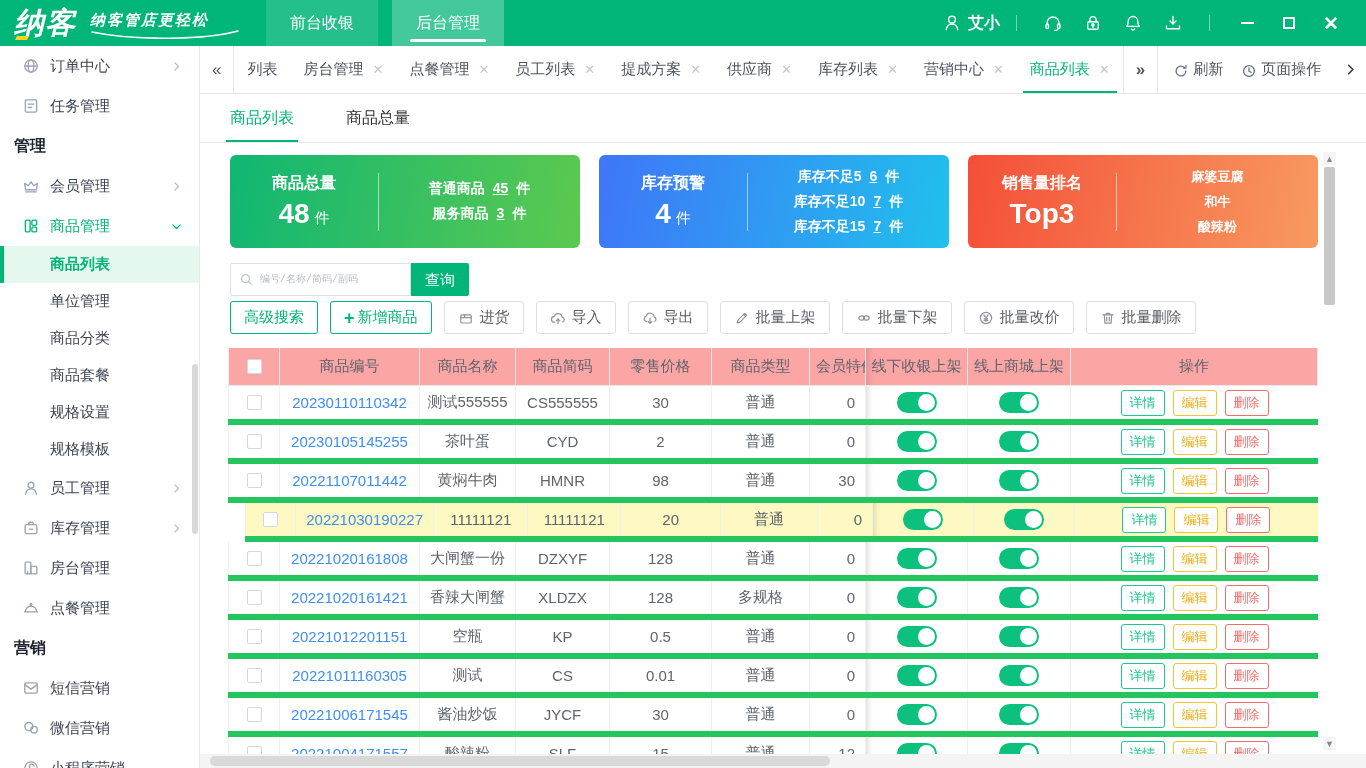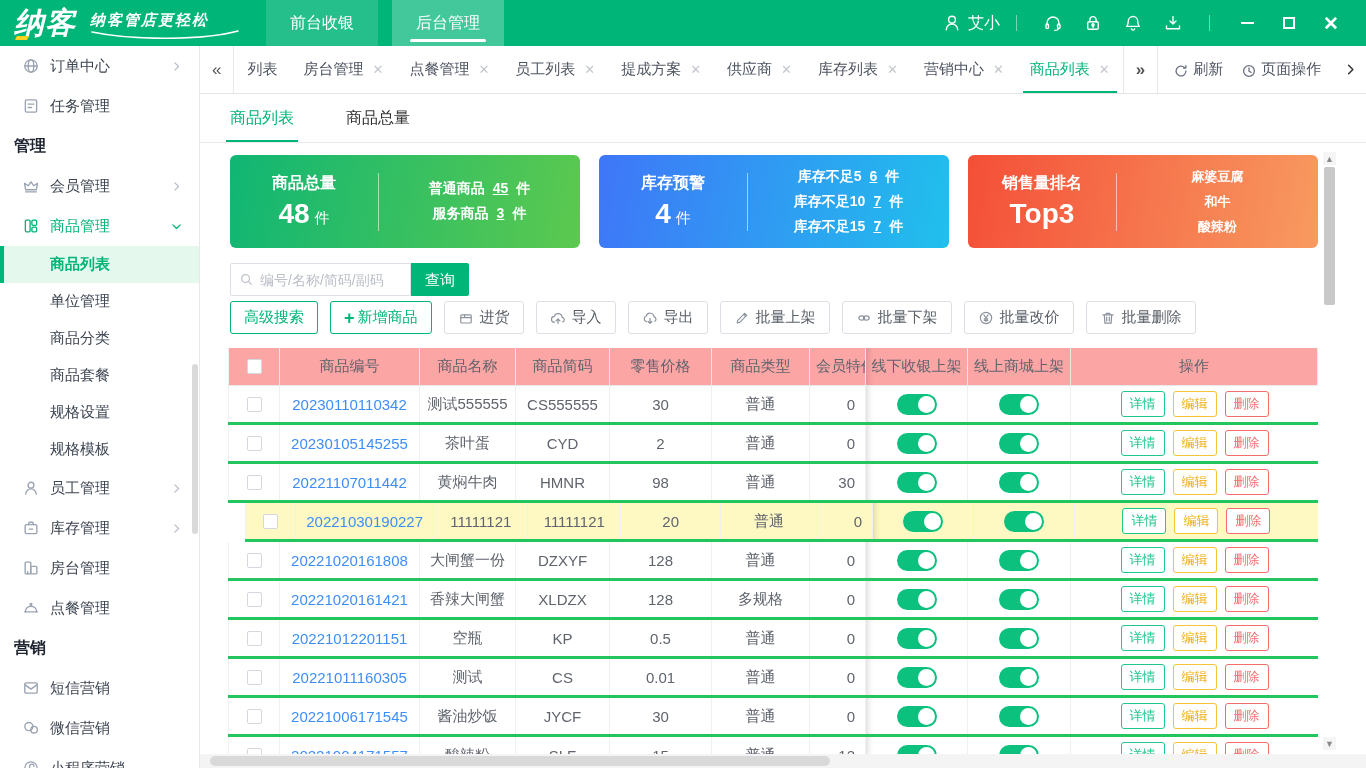--- a/index.html
+++ b/index.html
@@ -8,21 +8,21 @@
   .logo-wrap { display:flex; align-items:center; padding-left:14px; }
   .logo { font-size:30px; font-weight:bold; font-style:italic; letter-spacing:1px; position:relative; }
   .logo::after { content:""; position:absolute; left:2px; bottom:4px; width:12px; height:4px; background:#ffd21e; transform:skew(-25deg); }
   .slogan-wrap { display:flex; flex-direction:column; justify-content:center; margin-left:14px; padding-top:4px; }
   .slogan { font-size:15px; font-style:italic; font-weight:bold; letter-spacing:2px; }
   .hnav { display:flex; margin-left:26px; }
   .hnav-item { display:flex; align-items:center; padding:0 24px; font-size:16px; background:rgba(255,255,255,.14); margin-right:14px; cursor:pointer; position:relative; }
   .hnav-item.active { background:rgba(255,255,255,.26); }
   .hnav-item.active::after { content:""; position:absolute; left:18px; right:18px; bottom:4px; height:3px; background:#fff; border-radius:2px; }
   .top-right { margin-left:auto; display:flex; align-items:center; padding-right:14px; }
-  .tr-user { display:flex; align-items:center; font-size:16px; }
+  .tr-user { display:flex; align-items:center; font-size:16px;font-weight:bold; }
   .tr-user .ticon { margin-right:6px; }
   .tsep { width:1px; height:16px; background:rgba(255,255,255,.45); margin:0 16px; }
   .ticon { width:20px; height:20px; display:inline-flex; }
   .ticon svg { width:20px; height:20px; stroke:#fff; fill:none; stroke-width:1.1; stroke-linecap:round; stroke-linejoin:round; }
   .tico-btn { margin:0 10px; display:inline-flex; cursor:pointer; }
   .winbtn { margin:0 12px; display:inline-flex; align-items:center; justify-content:center; width:18px; height:18px; cursor:pointer; }
   .wmin { width:13px; height:2px; background:#fff; }
   .wmax { width:12px; height:12px; border:2px solid #fff; }
   .wclose { font-size:19px; line-height:1; font-weight:bold; }
 
@@ -73,32 +73,32 @@
   .card-value .unit { font-size:15px; font-weight:normal; margin-left:5px; }
   .card-div { width:1px; height:58px; background:rgba(255,255,255,.55); }
   .card-right { flex:1; display:flex; flex-direction:column; align-items:center; justify-content:center; gap:7px; }
   .card-line { font-size:14px; font-weight:bold; display:flex; align-items:baseline; }
   .card-line .num { font-weight:bold; text-decoration:underline; margin:0 8px; cursor:pointer; }
   .card-line.plain { font-size:13px; }
 
   .search-row { display:flex; margin:15px 0 0 30px; }
   .search-box { width:181px; height:33px; border:1px solid #dcdfe6; border-radius:2px 0 0 2px; display:flex; align-items:center; padding:0 8px; background:#fff; }
   .search-box svg { width:15px; height:15px; stroke:#c0c4cc; fill:none; stroke-width:1.4; stroke-linecap:round; margin-right:6px; flex:0 0 auto; }
-  .search-box input { border:none; outline:none; width:100%; font-size:14px; font-family:Liberation Sans, sans-serif; color:#333; }
+  .search-box input { border:none; outline:none; width:100%; font-size:10px; font-family:Liberation Mono, monospace; color:#333; }
   .search-box input::placeholder { color:#b9bec7; }
   .search-btn { height:33px; padding:8px 14px; background:#00b578; color:#fff; font-size:15px; border:none; border-radius:0 2px 2px 0; cursor:pointer; }
 
   .actions { display:flex; margin:5px 0 0 30px; gap:12px; }
   .abtn { height:33px; display:flex; align-items:center; padding:0 13px; border:1px solid #dcdfe6; border-radius:3px; background:#fff; font-size:15px; color:#5a6068; cursor:pointer; white-space:nowrap; }
   .abtn svg { width:16px; height:16px; stroke:#8d939e; fill:none; stroke-width:1.2; stroke-linecap:round; stroke-linejoin:round; margin-right:6px; }
   .abtn.green { border-color:#00b578; color:#00b578; }
   .abtn .plus { font-size:18px; font-weight:bold; margin-right:3px; line-height:1; }
 
   .table { margin:14px 0 0 28px; width:1090px; font-size:15px; }
-  .tr { display:flex; align-items:center; height:39px; border-bottom:3px solid #22c55e; background:#fff; }
+  .tr { display:flex; align-items:center; height:39px; border-bottom:6px solid #22c55e; background:#fff; }
   .tr.head { height:38px; background:#fca5a5; color:#5c6370; border-bottom:1px solid #e9e9e9; }
   .tr.hl { background:#fef9c3;margin-left:17px; }
   .td { height:100%; display:flex; align-items:center; justify-content:center; border-right:1px solid #f0f0f0; color:#5f646d; overflow:hidden; }
   .tr.head .td { border-right:1px solid #e7e8ea; }
   .td.c0 { width:52px; border-left:1px solid #f0f0f0; }
   .td.c1 { width:140px; }
   .td.c2 { width:96px; }
   .td.c3 { width:94px; }
   .td.c4 { width:102px; }
   .td.c5 { width:98px; }

